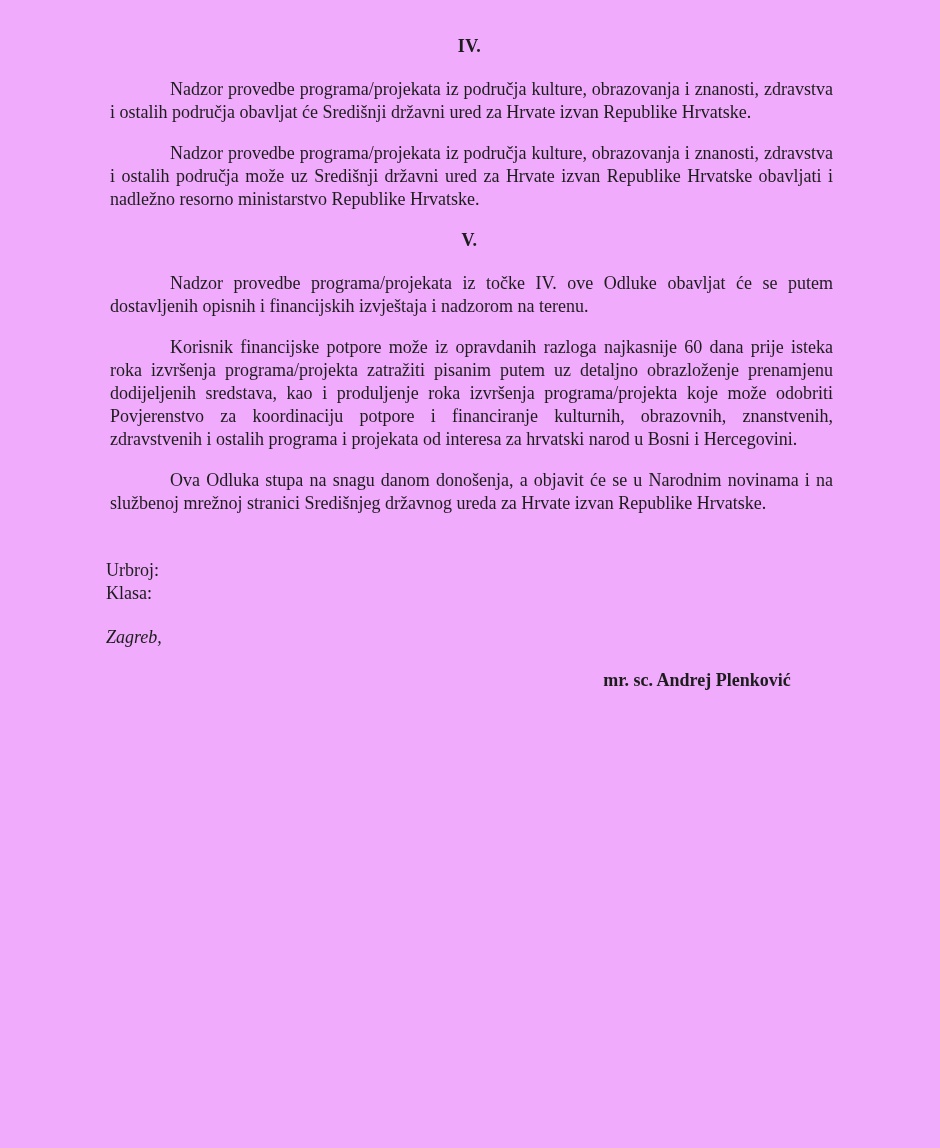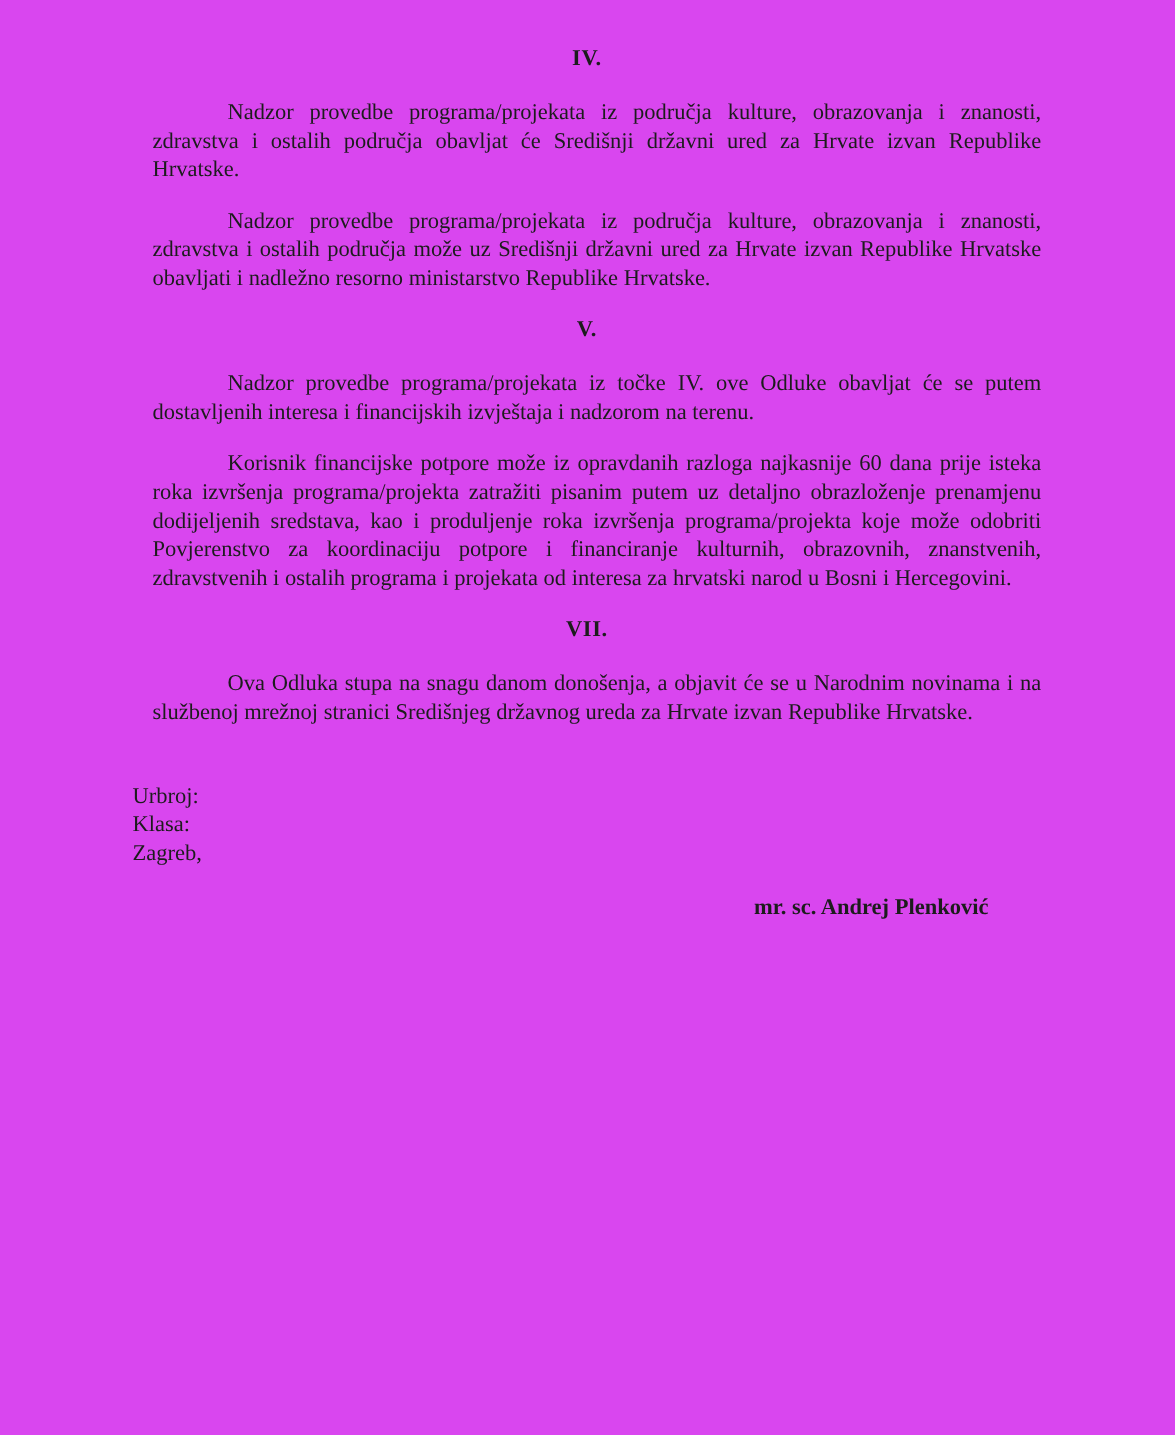--- a/index.html
+++ b/index.html
@@ -4,51 +4,53 @@
 <style>
   html, body {
     margin: 0;
     padding: 0;
     background: #ffffff;
   }
   .page {
     position: relative;
     width: 940px;
     height: 1148px;
-    background: #d946ef;
+    background: #f0abfc;
     box-sizing: border-box;
     padding: 35px 107px 0 106px;
     font-family: "Liberation Serif", "DejaVu Serif", serif;
     font-size: 18px;
     line-height: 23px;
     color: #1c1c1c;
     overflow: hidden;
   }
   .sec-heading {
     font-size: 18px;
     line-height: 23px;
     font-weight: 700;
     text-align: center;
     margin: 0 0 20px 0;
     letter-spacing: 0.5px;
   }
   .para {
-    margin: 0 0 18px 16px;
+    margin: 0 0 18px 4px;
     text-align: justify;
     text-indent: 60px;
   }
   .refs {
     margin-top: 44px;
     margin-bottom: 0;
   }
   .refs .ref-line {
     line-height: 23px;
   }
   .place-line {
+    margin-top: 21px;
     line-height: 23px;
+    font-style: italic;
   }
   .signature {
     margin-top: 20px;
     margin-left: 440px;
     width: 302px;
     text-align: center;
   }
   .sig-title {
     line-height: 23px;
     letter-spacing: 0.5px;
@@ -62,25 +64,24 @@
 </head>
 <body>
 
 <div class="page">
 
   <h2 class="sec-heading">IV.</h2>
   <p class="para">Nadzor provedbe programa/projekata iz područja kulture, obrazovanja i znanosti, zdravstva i ostalih područja obavljat će Središnji državni ured za Hrvate izvan Republike Hrvatske.</p>
   <p class="para">Nadzor provedbe programa/projekata iz područja kulture, obrazovanja i znanosti, zdravstva i ostalih područja može uz Središnji državni ured za Hrvate izvan Republike Hrvatske obavljati i nadležno resorno ministarstvo Republike Hrvatske.</p>
 
   <h2 class="sec-heading">V.</h2>
-  <p class="para">Nadzor provedbe programa/projekata iz točke IV. ove Odluke obavljat će se putem dostavljenih interesa i financijskih izvještaja i nadzorom na terenu.</p>
+  <p class="para">Nadzor provedbe programa/projekata iz točke IV. ove Odluke obavljat će se putem dostavljenih opisnih i financijskih izvještaja i nadzorom na terenu.</p>
 
   <p class="para">Korisnik financijske potpore može iz opravdanih razloga najkasnije 60 dana prije isteka roka izvršenja programa/projekta zatražiti pisanim putem uz detaljno obrazloženje prenamjenu dodijeljenih sredstava, kao i produljenje roka izvršenja programa/projekta koje može odobriti Povjerenstvo za koordinaciju potpore i financiranje kulturnih, obrazovnih, znanstvenih, zdravstvenih i ostalih programa i projekata od interesa za hrvatski narod u Bosni i Hercegovini.</p>
 
-  <h2 class="sec-heading">VII.</h2>
 
   <p class="para">Ova Odluka stupa na snagu danom donošenja, a objavit će se u Narodnim novinama i na službenoj mrežnoj stranici Središnjeg državnog ureda za Hrvate izvan Republike Hrvatske.</p>
 
   <div class="refs">
     <div class="ref-line">Urbroj:</div>
     <div class="ref-line">Klasa:</div>
   </div>
 
   <div class="place-line">Zagreb,</div>
 

